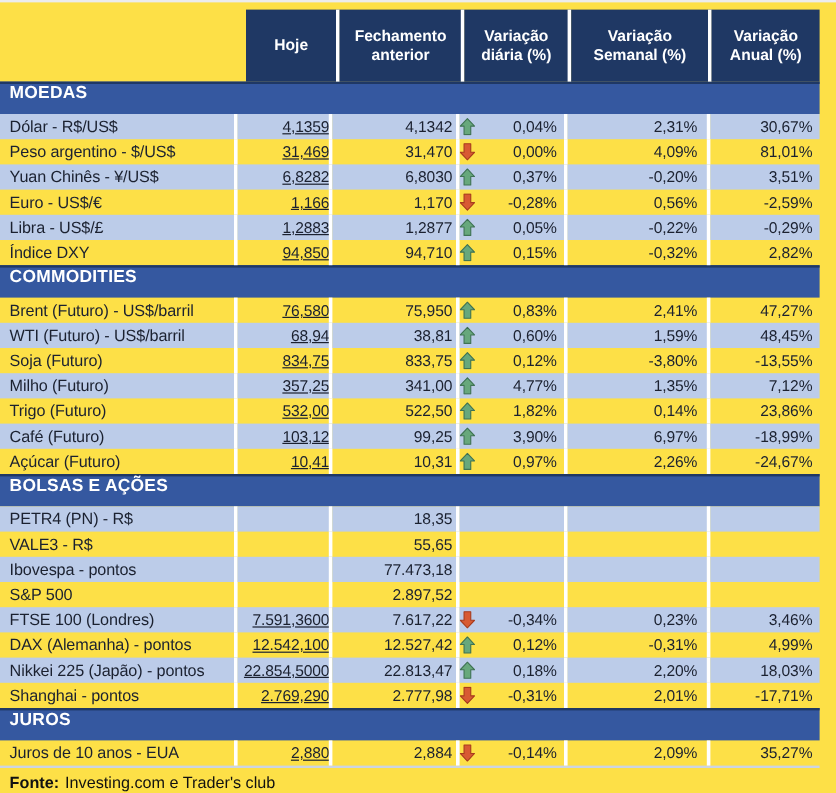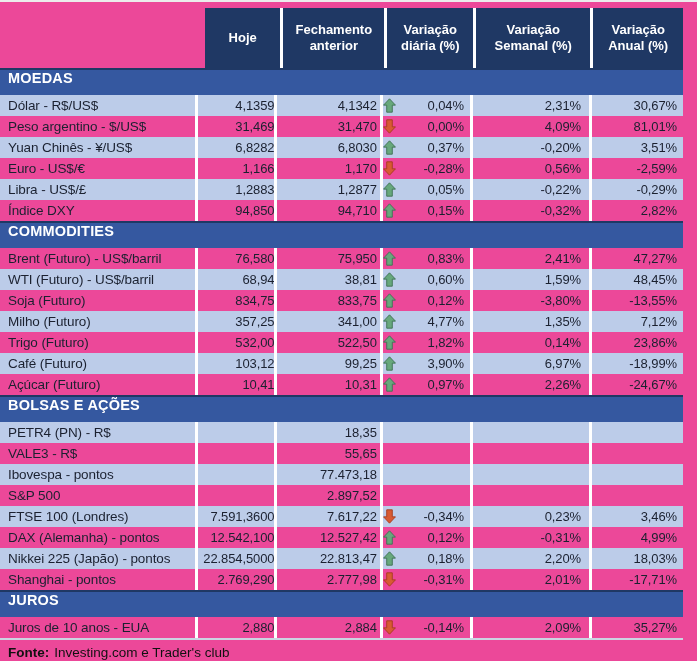--- a/index.html
+++ b/index.html
@@ -3,21 +3,21 @@
 <meta charset="utf-8">
 <style>
   * { box-sizing: border-box; margin: 0; padding: 0; }
   html, body { background: #ffffff; }
   body {
     width: 697px; height: 661px;
     font-family: "Liberation Sans", sans-serif;
     color: #1b2130;
     overflow: hidden;
   }
-  .page { position: relative; width: 697px; height: 661px; background: #ec4899; border-top: 2px solid #ececec; }
+  .page { position: relative; width: 697px; height: 661px; background: #fde047; border-top: 2px solid #ececec; }
   .table { padding-top: 6px; width: 683px; }
 
   
   .header-row { display: flex; margin-left: 205px; height: 60px; }
   .hcell {
     background: var(--header-bg); color: #fff; font-weight: bold;
     font-size: 13px; line-height: 1.2; text-align: center;
     display: flex; align-items: center; justify-content: center;
     padding: 2px 3px; border-right: 3px solid #fff;
   }
@@ -39,21 +39,21 @@
   }
 
   
   .row { display: flex; height: 21px; font-size: 13px; letter-spacing: -0.1px; }
   .row.shaded .cell { background: var(--row-shaded); }
   .row.last { border-bottom: 2px solid #ccd4e2; height: 23px; }
   .cell { display: flex; align-items: center; border-right: 3px solid #fff; overflow: hidden; }
   .cell:last-child { border-right: none; }
   .cell.label { width: 205px; padding-left: 8px; font-size: 13.5px; }
   .cell.num { justify-content: flex-end; }
-  .cell.hoje { padding-right: 0; }
+  .cell.hoje { padding-right: 0; text-decoration: underline; }
   .cell.fech { padding-right: 3px; }
   .cell.diaria { justify-content: space-between; padding-left: 0; padding-right: 6px; }
   .cell.semanal { padding-right: 8px; }
   .cell.anual { padding-right: 6px; }
   .icon { display: inline-flex; align-items: center; width: 14px; height: 16px; flex: 0 0 auto; }
 
   
   .footer { margin: 5px 0 0 8px; font-size: 13.5px; color: #111; }
   .footer .b { font-weight: bold; margin-right: 5px; }
 </style>

